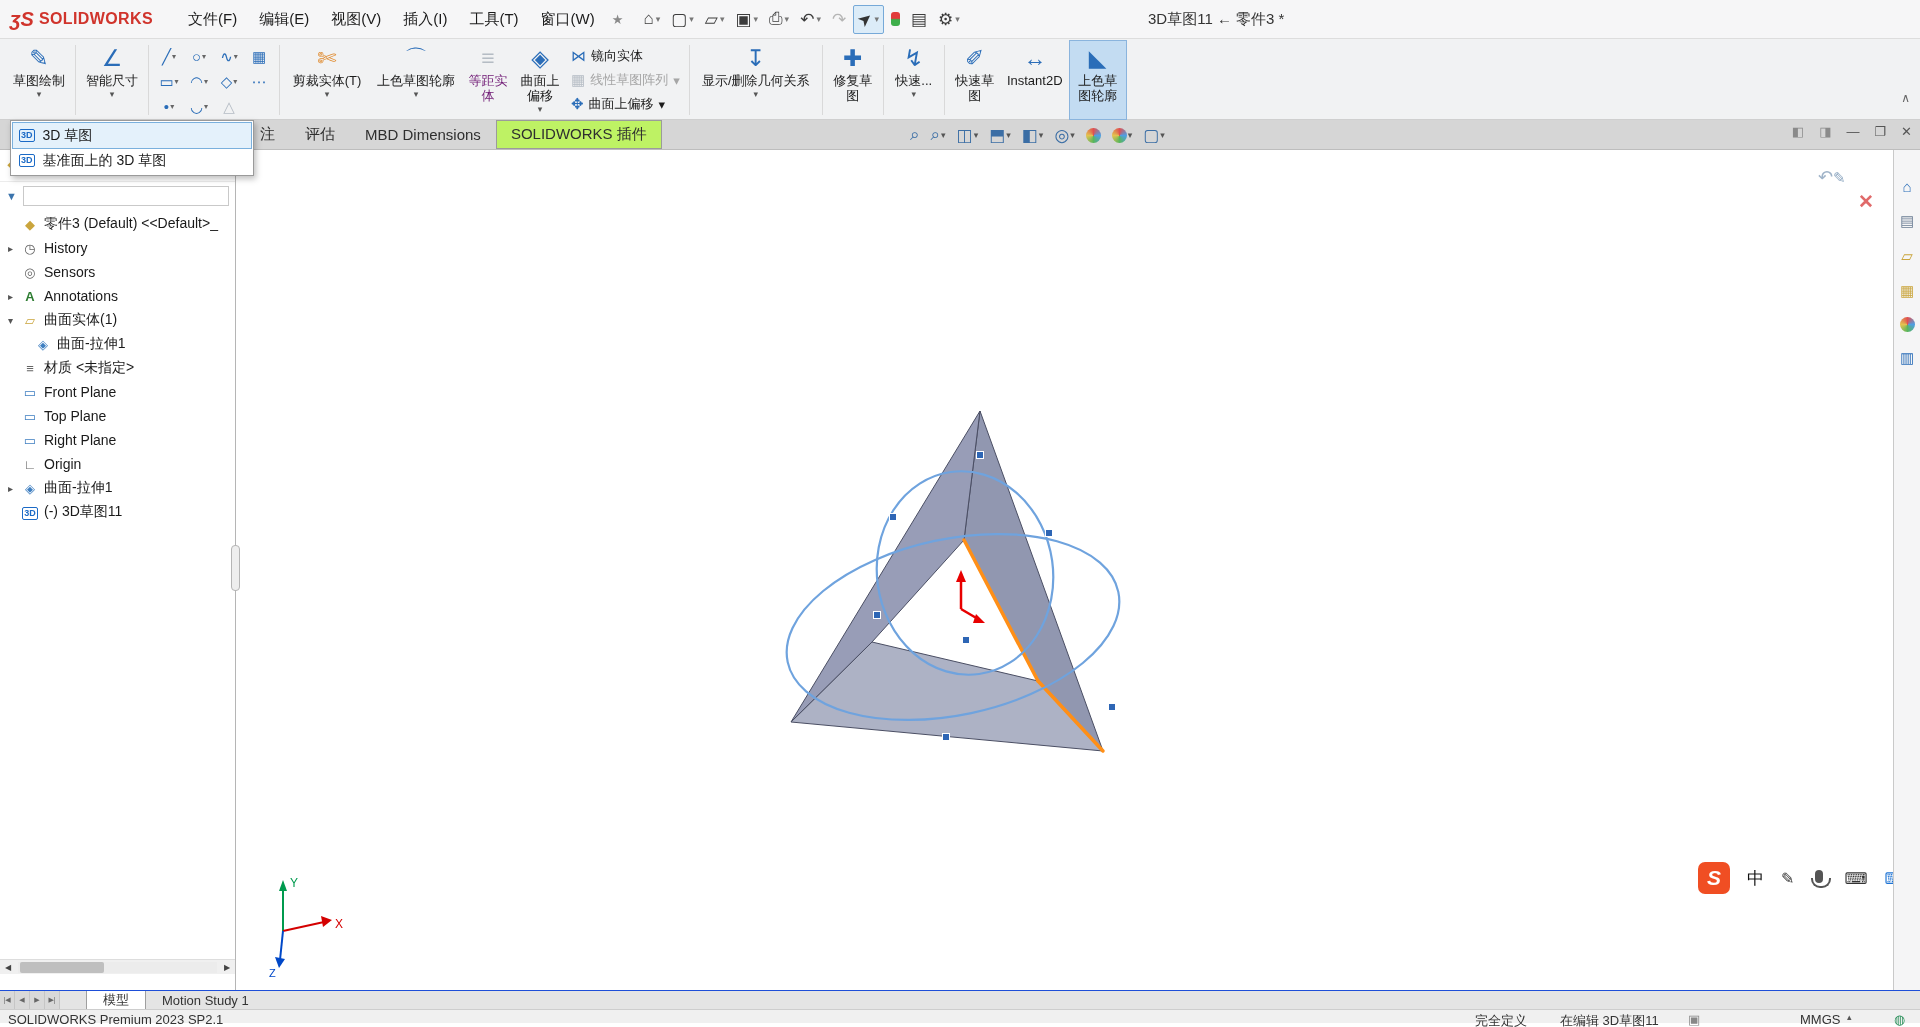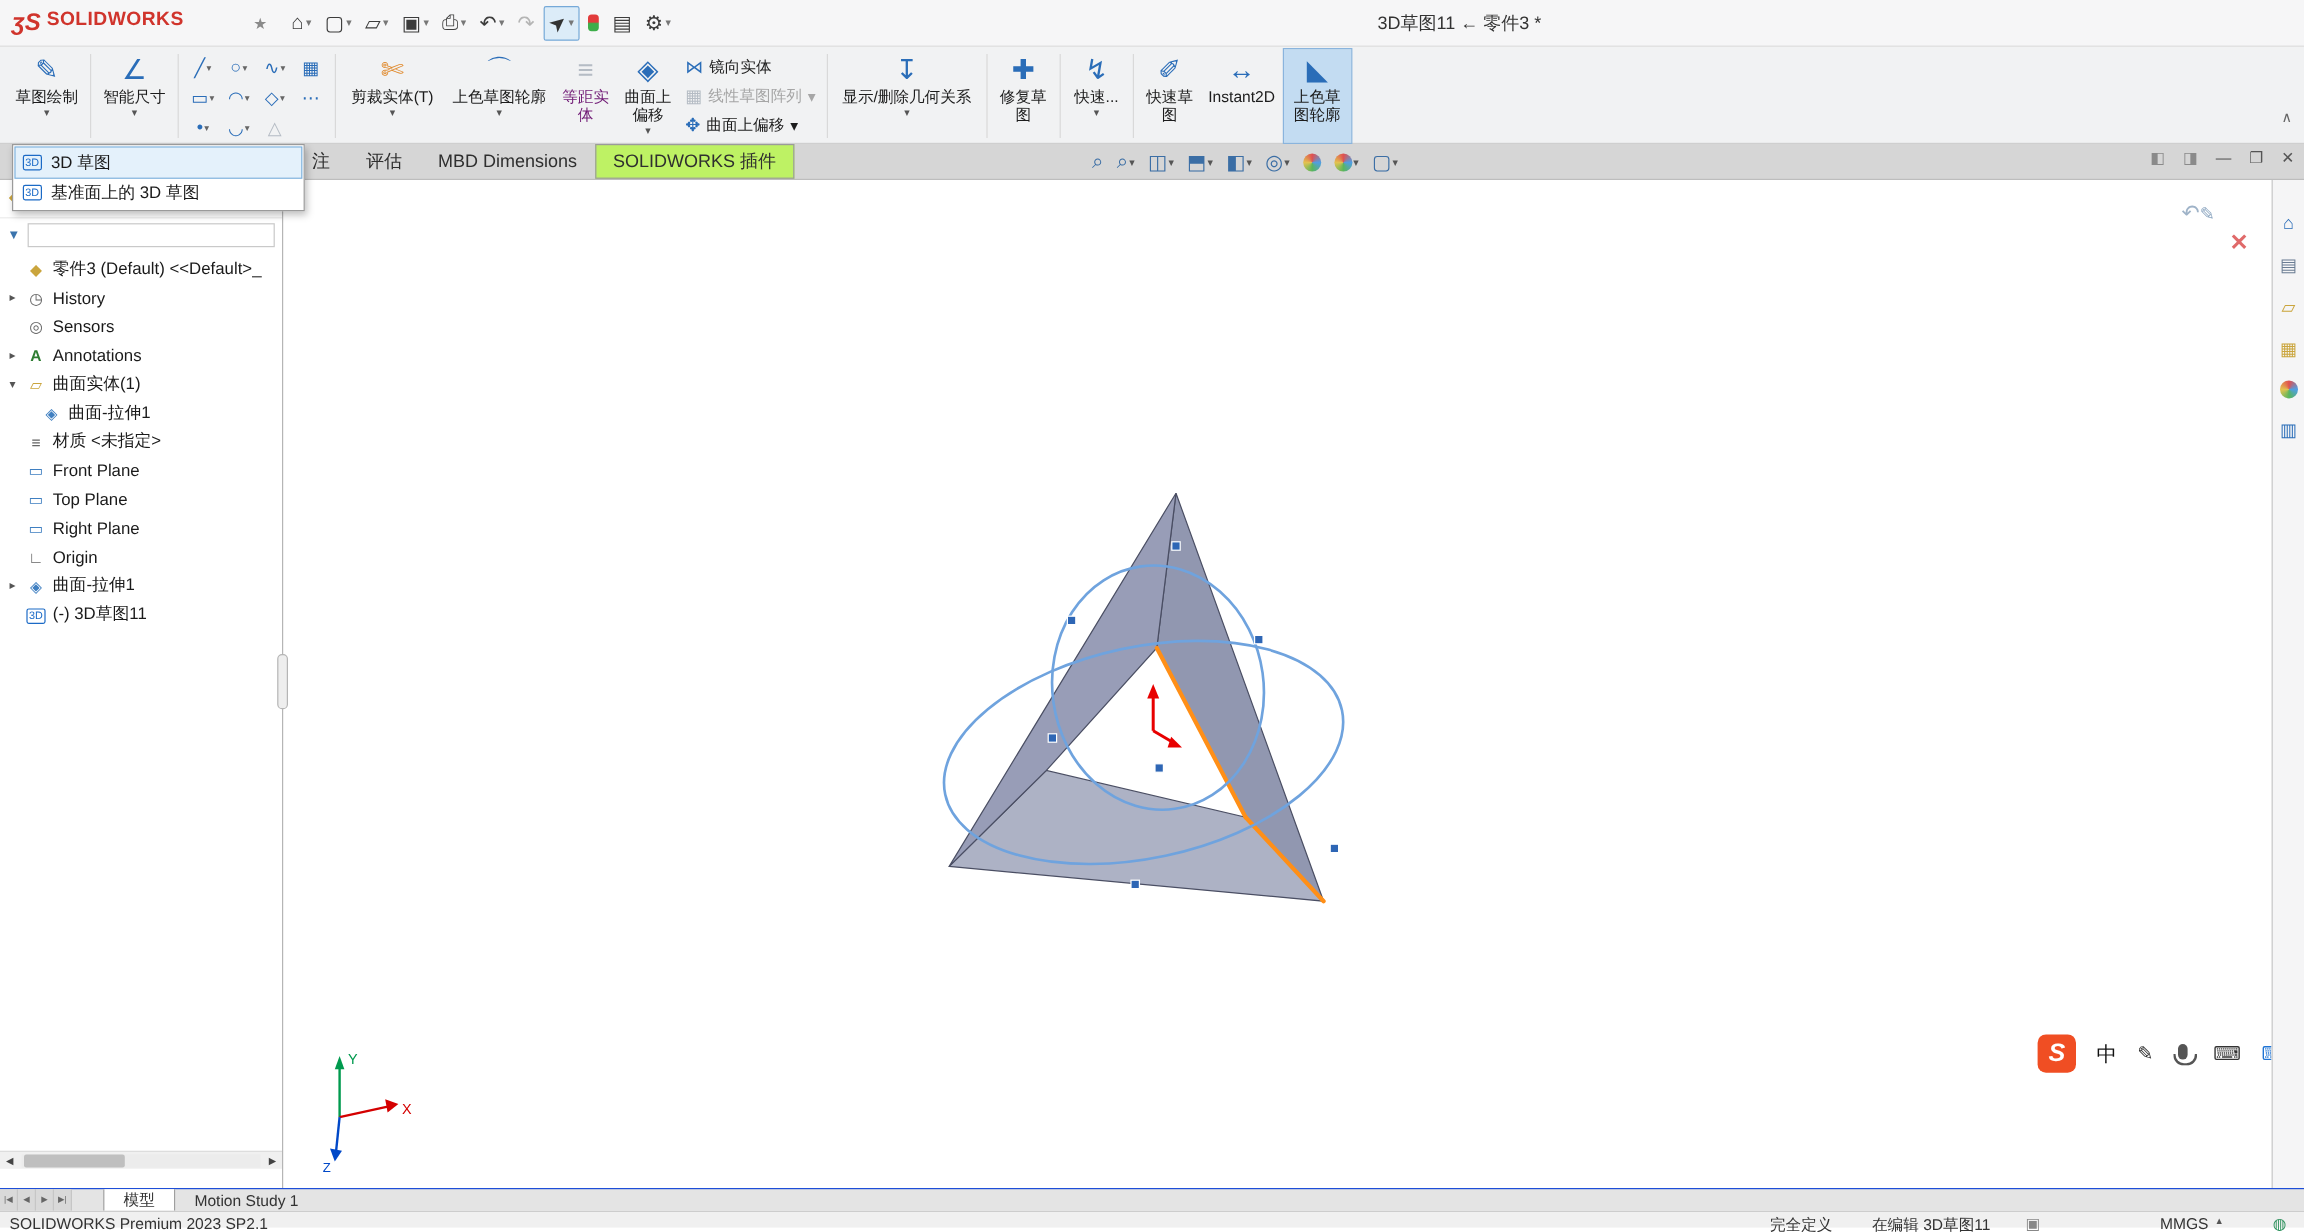--- a/index.html
+++ b/index.html
@@ -1,21 +1,21 @@
 <!DOCTYPE html>
 <html><head>
 <meta charset="utf-8">
 <style>
   *{box-sizing:border-box;margin:0;padding:0}
   html,body{width:1920px;height:1027px;overflow:hidden}
   body{font-family:"Liberation Sans",sans-serif;font-size:14px;color:#222;background:#fff;position:relative}
 
   
   .titlebar{position:absolute;left:0;right:0;top:0;height:39px;background:#f6f6f7;border-bottom:1px solid #ddd;display:flex;align-items:center;padding:0 10px;z-index:30}
-  .logo{display:flex;align-items:flex-start;gap:5px;margin-right:52px}
+  .logo{display:flex;align-items:center;gap:5px;margin-right:24px}
   .logo .mark{color:#d0342c;font-weight:bold;font-style:italic;font-size:20px}
   .logo .word{color:#d0342c;font-weight:bold;font-size:16px;letter-spacing:.4px}
   .menus{display:flex;font-size:15px;color:#1b1b1b}
   .menu{padding:4px 11px;cursor:default}
   .pin{color:#8a8a8a;font-size:13px;margin:0 6px}
   .qt{display:flex;align-items:center;margin-left:10px;gap:3px}
   .qbtn{display:flex;align-items:center;padding:3px 4px;font-size:17px;color:#3c3c3c;border-radius:2px}
   .qbtn .caret{font-size:9px;color:#777;margin-left:2px}
   .qbtn.disabled{color:#b5b5b5}
   .qbtn.sel{border:1px solid #76a9d8;background:#dcecf8}
@@ -79,21 +79,21 @@
   .filter{display:flex;align-items:center;height:28px;padding:0 6px;gap:6px}
   .filter .fun{color:#3b74ad;font-size:11px}
   .filter input{flex:1;height:20px;border:1px solid #c9c9c9;font-size:12px;padding:0 4px;outline:none}
   .tree{padding-top:2px;font-size:14px}
   .trow{display:flex;align-items:center;height:24px;padding-left:5px;gap:5px;white-space:nowrap;overflow:hidden}
   .trow .ar{width:11px;font-size:10px;color:#555;text-align:center;flex:none}
   .trow .tic{width:18px;text-align:center;font-size:13px;flex:none}
   .trow .tlbl{color:#1a1a1a}
   .ind{padding-left:34px}
   .gold{color:#caa53d}.blue{color:#3f7fc1}.grayic{color:#666}.greenic{color:#2e7d32;font-weight:bold;font-size:12px}
-  .badge3d{display:inline-block;font-size:9px;font-weight:normal;color:#1b6ac6;border:1px solid #1b6ac6;border-radius:2px;padding:0 1px;line-height:11px}
+  .badge3d{display:inline-block;font-size:9px;font-weight:bold;color:#1b6ac6;border:1px solid #1b6ac6;border-radius:2px;padding:0 1px;line-height:11px}
   .pscroll{position:absolute;left:0;right:0;bottom:16px;height:15px;background:#f0f0f0;border-top:1px solid #ddd;display:flex;align-items:center}
   .pscroll .sbtn2{width:16px;text-align:center;font-size:8px;color:#444}
   .pscroll .track{flex:1;height:11px;background:#ececec;position:relative;margin:0 2px}
   .pscroll .thumb{position:absolute;left:2px;top:0;width:84px;height:11px;background:#bfbfbf;border-radius:2px}
   .splitter{position:absolute;right:-5px;top:395px;width:9px;height:46px;background:#eee;border:1px solid #b5b5b5;border-radius:4px;z-index:6}
 
   
   .viewport{position:absolute;left:236px;top:150px;width:1657px;height:840px;background:#fff;overflow:hidden}
   .confirm-exit{position:absolute;left:1582px;top:16px;font-size:18px;color:#9fb3c8}
   .confirm-exit .pen{font-size:15px;color:#8ca6c0}
@@ -128,20 +128,28 @@
   .status .s-left{position:absolute;left:8px;top:2px}
   .st{position:absolute;top:2px;white-space:nowrap}
 </style>
 </head>
 <body>
 
 <div class="titlebar">
   <div class="logo">
     <span class="mark">ʒS</span>
     <span class="word">SOLIDWORKS</span>
+  </div>
+  <div class="menus">
+    <span class="menu">文件(F)</span>
+    <span class="menu">编辑(E)</span>
+    <span class="menu">视图(V)</span>
+    <span class="menu">插入(I)</span>
+    <span class="menu">工具(T)</span>
+    <span class="menu">窗口(W)</span>
   </div>
   <span class="pin">★</span>
   <div class="qt">
     <span class="qbtn">
         <span>⌂</span>
         <span class="caret">▾</span>
       </span>
     <span class="qbtn">
         <span>▢</span>
         <span class="caret">▾</span>

